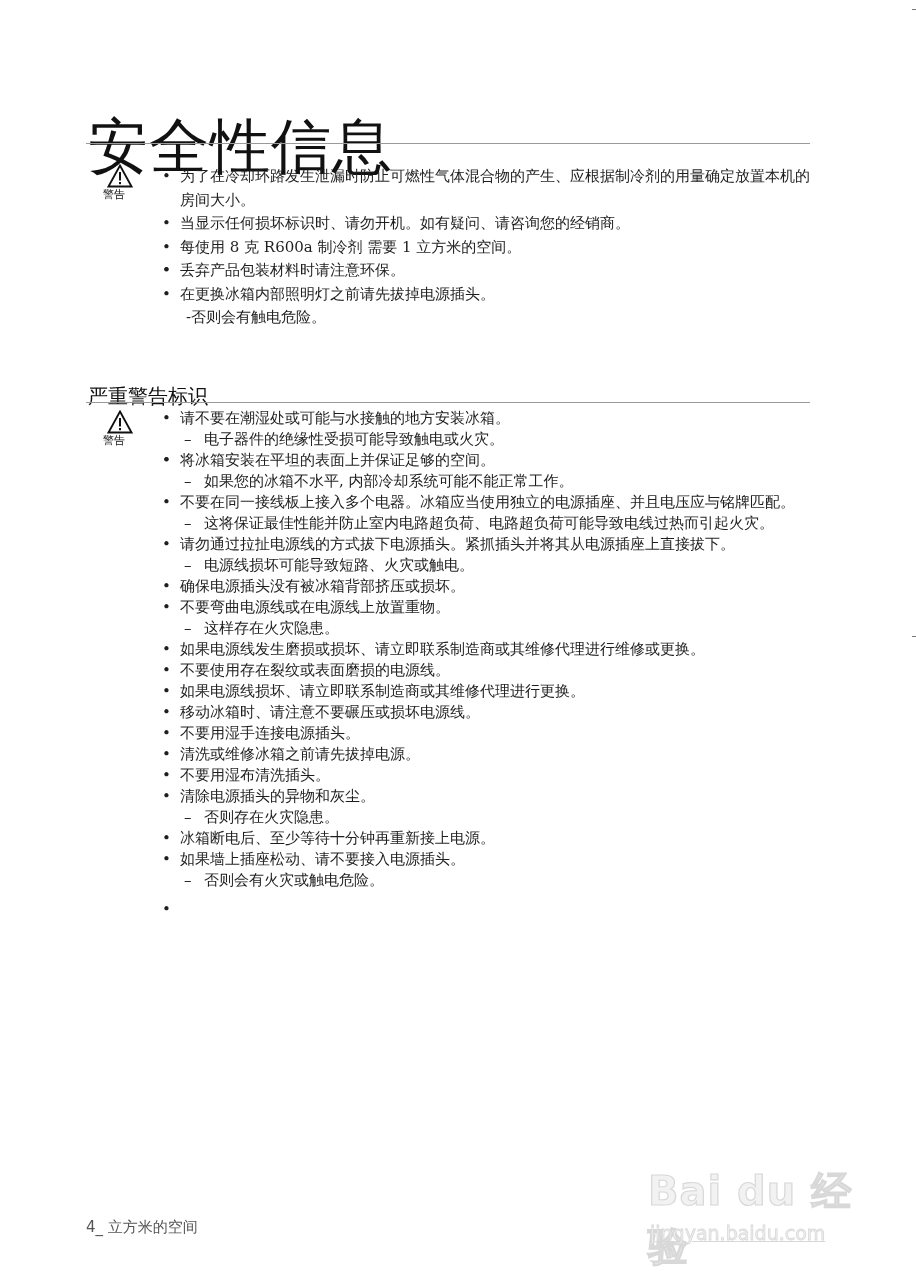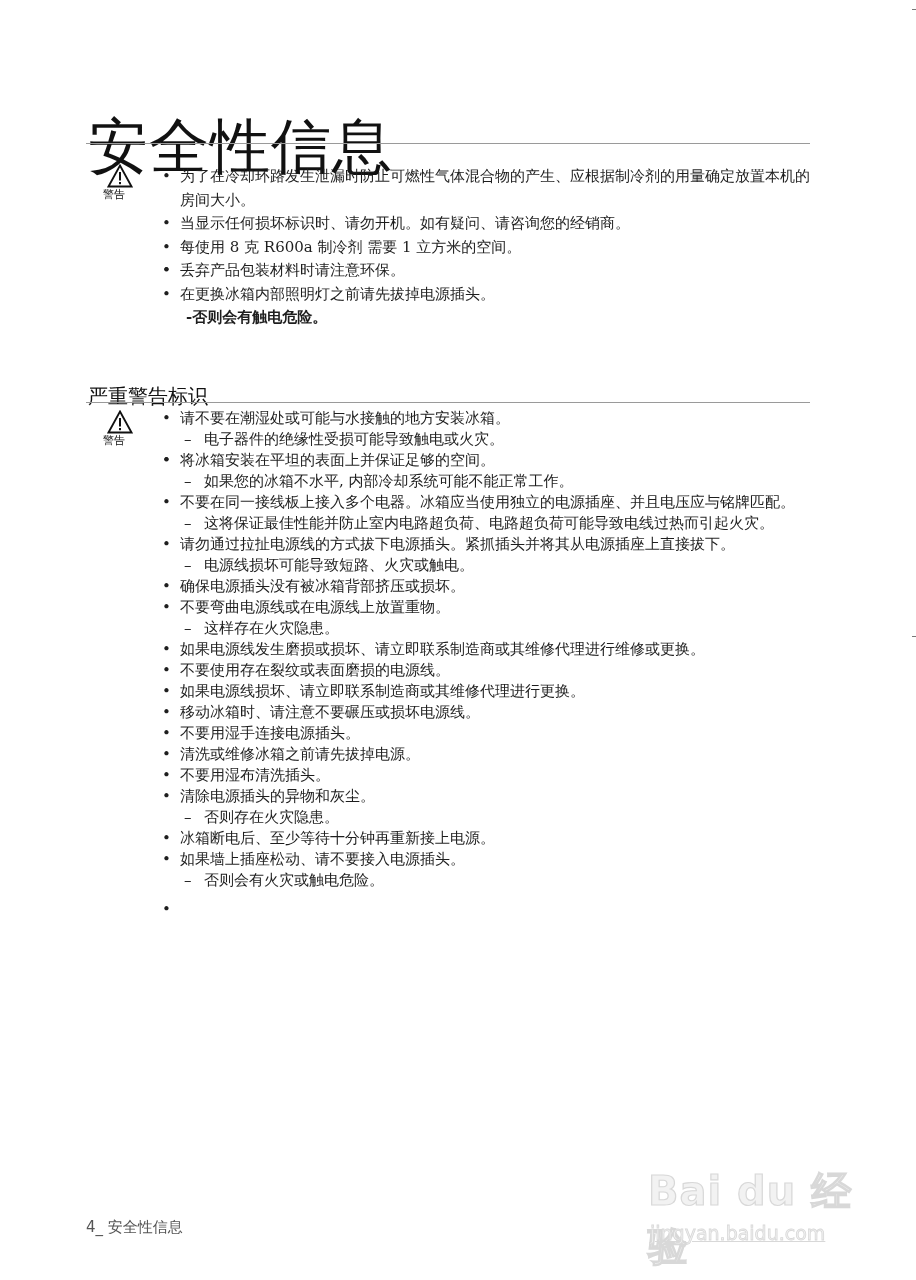--- a/index.html
+++ b/index.html
@@ -36,21 +36,21 @@
     .list {
       position: absolute; left: 160px; width: 652px;
       font-size: 15px; color: #1e1e1e;
     }
     .item { position: relative; padding-left: 20px; }
     .item .bullet {
       position: absolute; left: 2px; top: 0; font-size: 15px;
     }
     .item.sub { padding-left: 44px; }
     .item.sub .bullet { left: 24px; }
-    .item.note { padding-left: 26px; font-weight: bold; }
+    .item.note { padding-left: 26px; }
     .list1 { top: 165px; line-height: 23.5px; }
     .list2 { top: 408px; line-height: 21px; }
     .gap { height: 8px; }
     .footer {
       position: absolute; left: 86px; top: 1218px;
       font-size: 15px; color: #555;
       font-family: "DejaVu Sans", sans-serif;
     }
     .watermark {
       position: absolute; left: 648px; top: 1142px; width: 220px; height: 110px;
@@ -132,16 +132,16 @@
     <div class="item sub"><span class="bullet">–</span><span>否则会有火灾或触电危险。</span></div>
     <div class="gap"></div>
     <div class="item"><span class="bullet">•</span></div>
   </div>
 
 <div class="watermark">
   <div class="wm-logo">Bai du 经验</div>
   <div class="wm-url">jingyan.baidu.com</div>
 </div>
 
-<div class="footer">4_ 安全性信息</div>
+<div class="footer">4_ 立方米的空间</div>
 
 <div class="edge-mark" style="top:9px;"></div>
 <div class="edge-mark" style="top:636px;"></div>
 
 </body></html>

